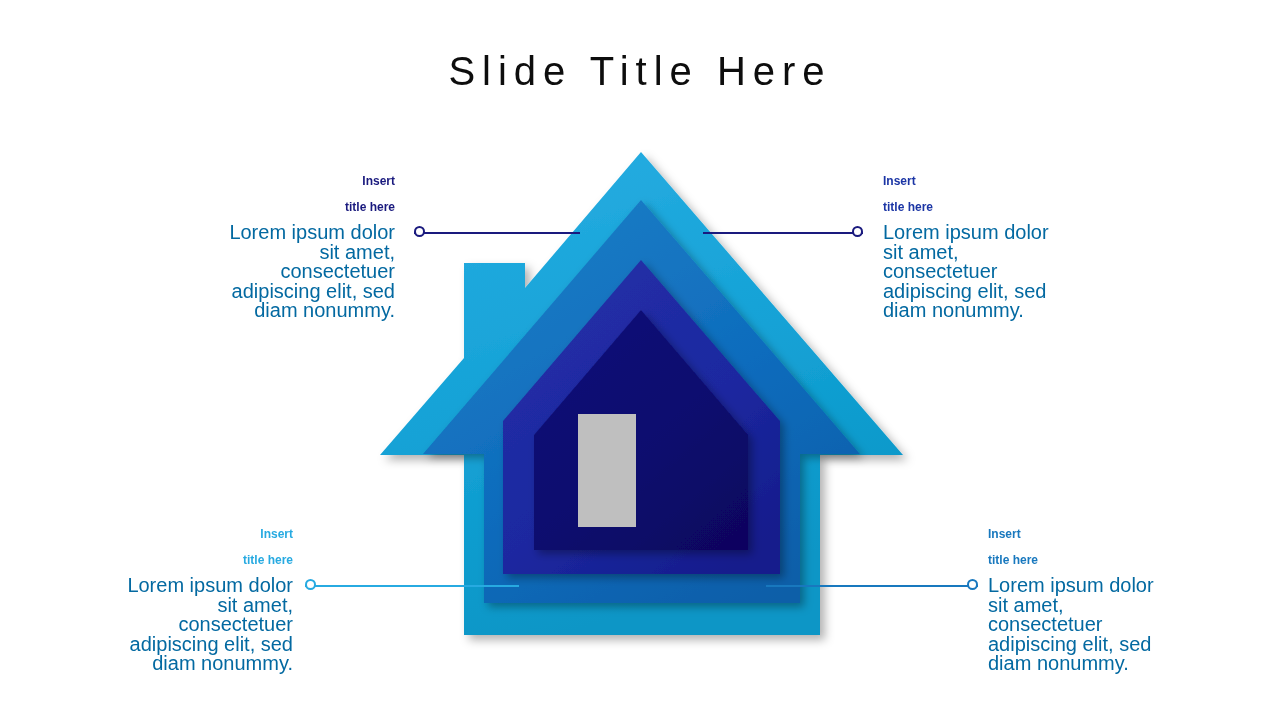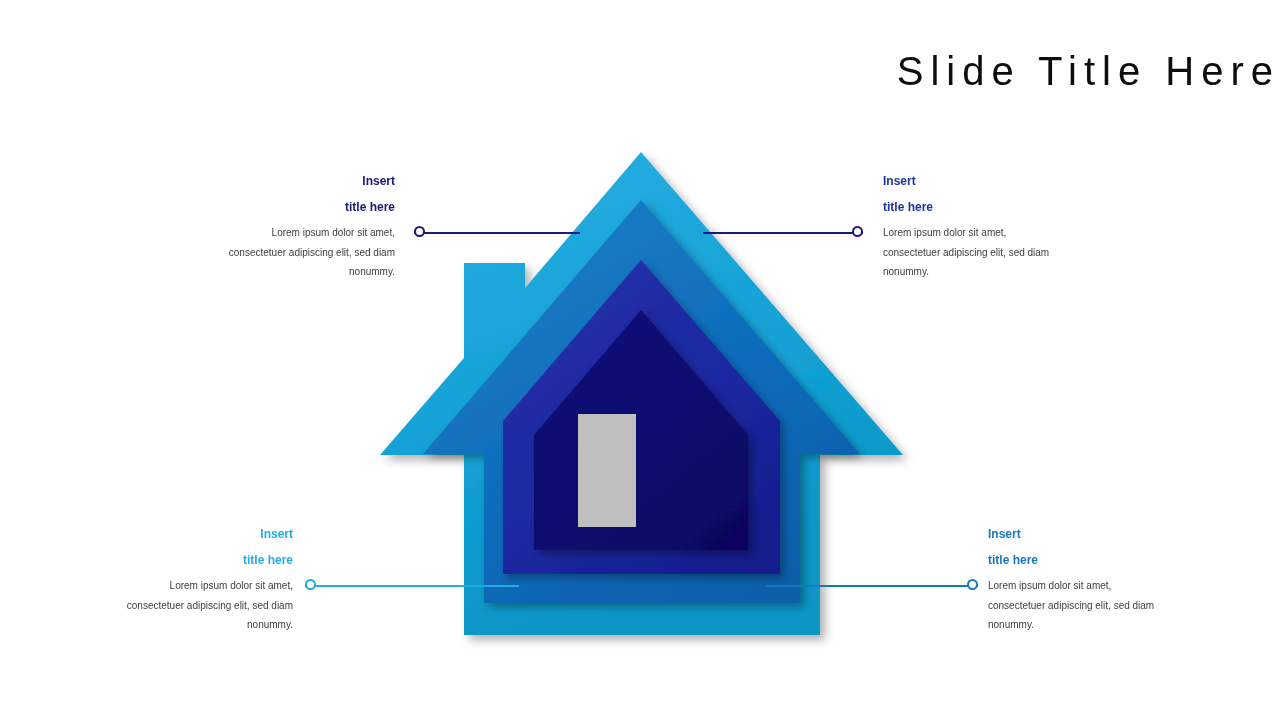--- a/index.html
+++ b/index.html
@@ -24,21 +24,21 @@
     height: 720px;
     background: #ffffff;
   }
 
   
   #slide-title {
     position: absolute;
     left: 0;
     top: 44px;
     width: 1280px;
-    text-align: right;
+    text-align: center;
     font-size: 40px;
     font-weight: 400;
     letter-spacing: 7px;
     color: #0d0d0d;
     line-height: 54px;
     white-space: nowrap;
   }
 
   
   #house-graphic {
@@ -60,23 +60,23 @@
     position: absolute;
     width: 180px;
   }
   .callout .c-title {
     font-size: 12px;
     font-weight: bold;
     line-height: 26px;
     margin: 0;
   }
   .callout .c-body {
-    font-size: 10px;
+    font-size: 20px;
     line-height: 19.5px;
-    color: #404040;
+    color: #0369a1;
     margin: 3px 0 0 0;
     font-weight: 400;
   }
   .callout.align-right { text-align: right; }
   .callout.align-left  { text-align: left; }
 
   #callout-tl { left: 215px; top: 168px; }
   #callout-tr { left: 883px; top: 168px; }
   #callout-bl { left: 113px; top: 521px; }
   #callout-br { left: 988px; top: 521px; }

